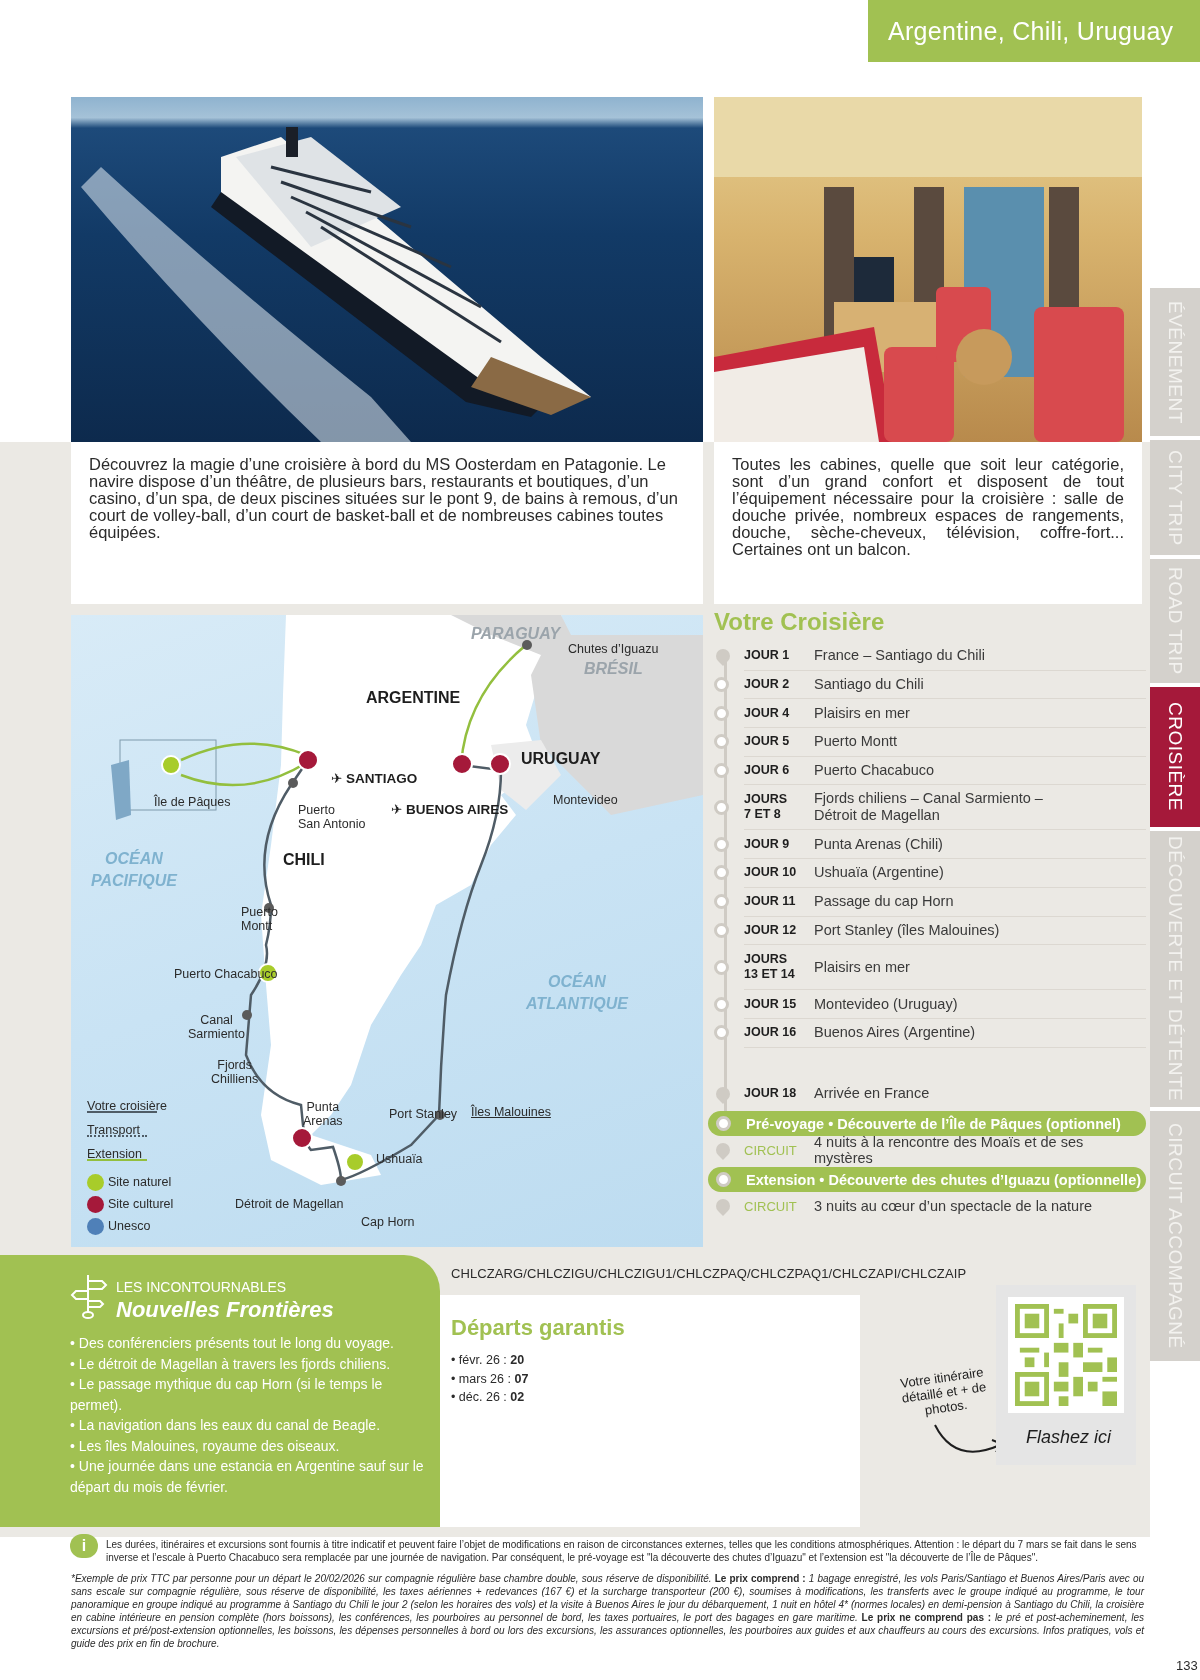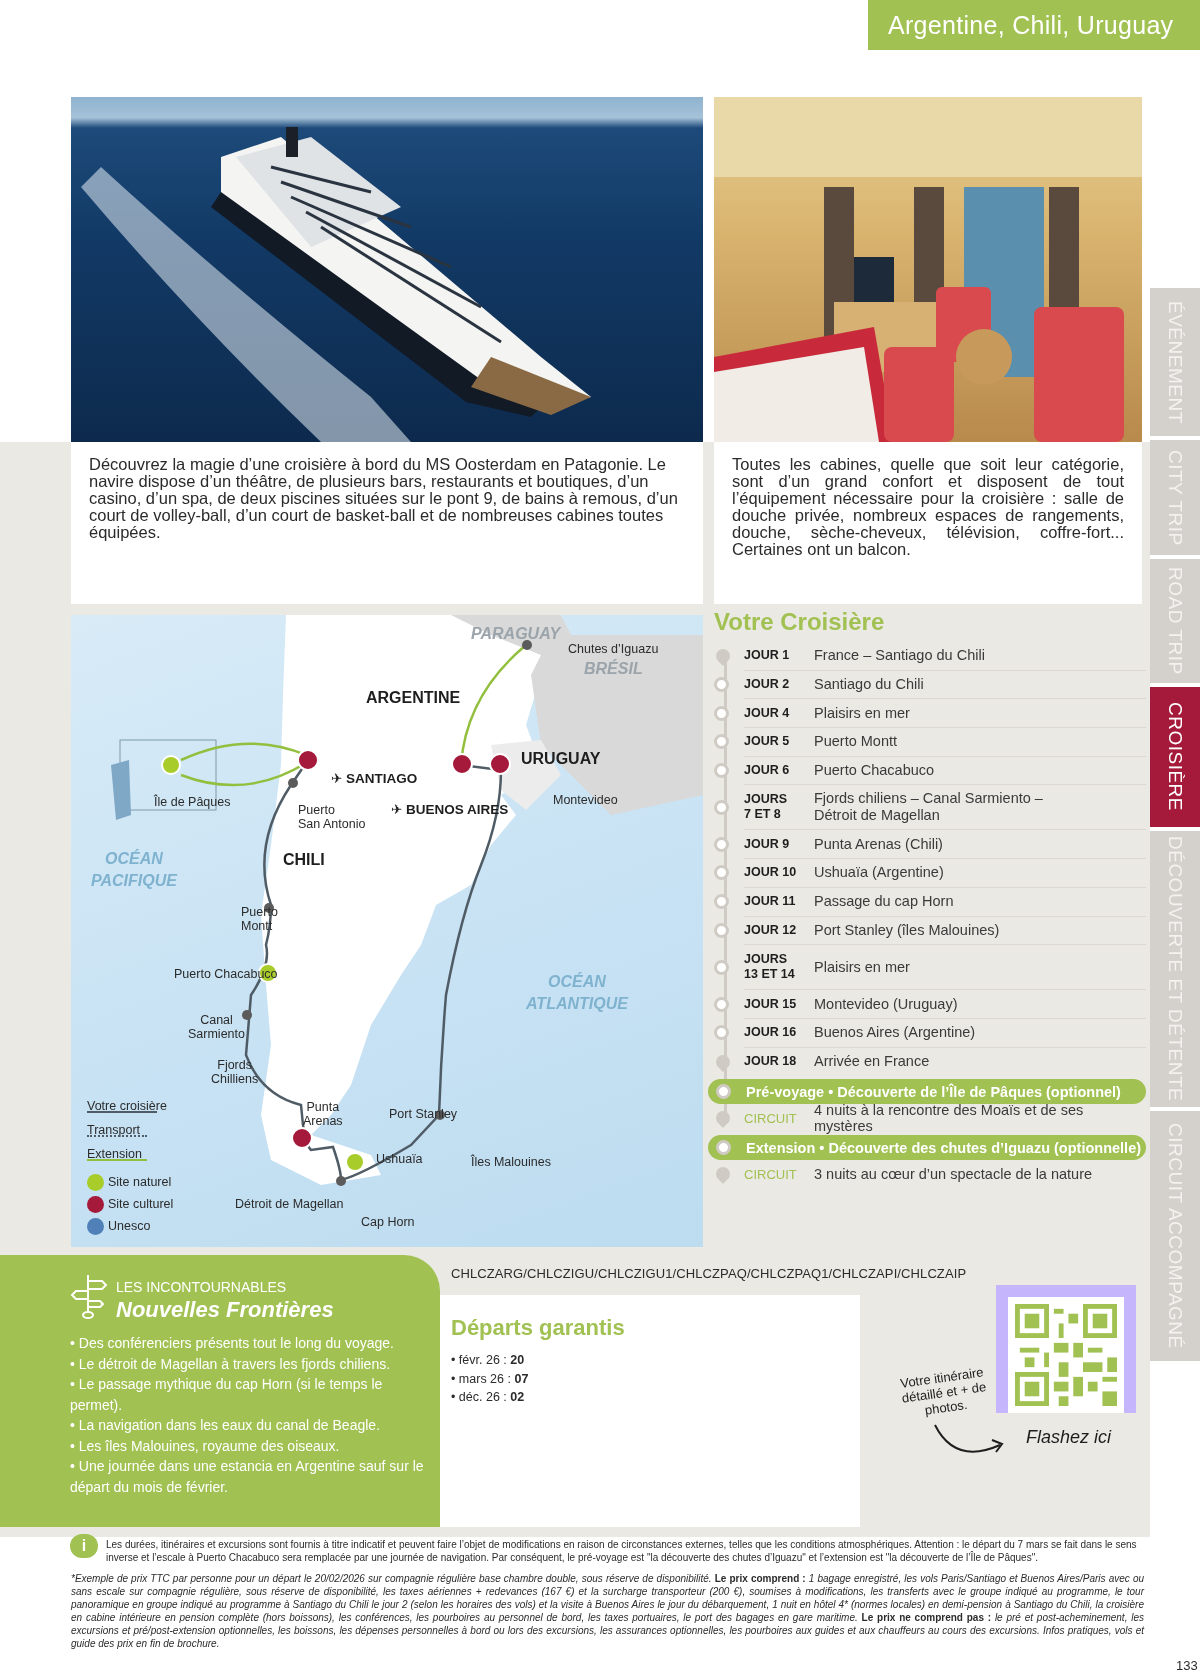--- a/index.html
+++ b/index.html
@@ -9,21 +9,21 @@
     background: #ffffff;
     font-family: "Liberation Sans", "DejaVu Sans", sans-serif;
     color: #2b2b2b;
     overflow: hidden;
   }
   .bg-band {
     position: absolute; left: 0; top: 442px; width: 1150px; height: 1095px;
     background: #ebe9e4;
   }
   .header-bar {
-    position: absolute; left: 868px; top: 0; width: 332px; height: 50px;
+    position: absolute; left: 868px; top: 0; width: 332px; height: 62px;
     background: #a1c152; color: #fff;
     font-size: 25px; font-weight: normal; letter-spacing: 0.3px;
     display: flex; align-items: center; padding-left: 20px;
   }
   
   .photo { position: absolute; overflow: hidden; }
   .photo-ship { left: 71px; top: 97px; width: 632px; height: 345px;
     background: linear-gradient(180deg, #8fb3cf 0%, #a5c2d8 6%, #1d4a7a 9%, #123a66 40%, #0d2a4d 100%); }
   .photo-cabin { left: 714px; top: 97px; width: 428px; height: 345px;
     background: linear-gradient(180deg, #e7cf91 0%, #d8b36e 40%, #b88a4c 100%); }
@@ -77,21 +77,21 @@
   .incont-title { font-size: 22px; font-weight: bold; font-style: italic; margin-top: 2px; }
   .incont-list { list-style: none; margin-top: 10px; font-size: 14px; line-height: 20.5px; padding-right: 3px; }
 
   .codes { position: absolute; left: 451px; top: 1266px; font-size: 13px; color: #2b2b2b; letter-spacing: 0.1px; }
   .departs-box { position: absolute; left: 440px; top: 1295px; width: 420px; height: 232px; background: #fff; padding: 20px 0 0 11px; }
   .departs-title { font-size: 22px; font-weight: bold; color: #a1c152; }
   .departs-list { list-style: none; margin-top: 10px; font-size: 12.5px; line-height: 18.5px; }
   .departs-list b { font-weight: bold; }
 
   .qr-note { position: absolute; left: 889px; top: 1370px; width: 110px; font-size: 13px; color: #1e1e1e; text-align: center; line-height: 15px; transform: rotate(-8deg); }
-  .qr-box { position: absolute; left: 996px; top: 1285px; width: 140px; height: 128px; background: #c4b5fd; }
+  .qr-box { position: absolute; left: 996px; top: 1285px; width: 140px; height: 180px; background: #e5e5e5; }
   .qr { position: absolute; left: 12px; top: 12px; width: 116px; height: 116px; background: #fff; padding: 7px; }
   .qr-flash { position: absolute; left: 30px; top: 142px; font-size: 18px; font-style: italic; color: #1e1e1e; }
 
   .info-icon { position: absolute; left: 70px; top: 1534px; width: 28px; height: 24px; border-radius: 14px; background: #a1c152; color: #fff; font-weight: bold; font-size: 16px; text-align: center; line-height: 24px; }
   .info-text { position: absolute; left: 106px; top: 1538px; width: 1038px; font-size: 10px; line-height: 13px; color: #2b2b2b; }
   .price-text { position: absolute; left: 71px; top: 1572px; width: 1073px; font-size: 10px; line-height: 13px; font-style: italic; color: #2b2b2b; text-align: justify; }
   .price-text b { font-style: normal; font-weight: bold; }
   .page-num { position: absolute; left: 1176px; top: 1672px; font-size: 13px; color: #2b2b2b; transform: translateY(-14px); }
 </style>
 </head>
@@ -198,21 +198,21 @@
   <div class="mlabel" style="left:170px;top:290px;white-space:pre;">Puerto
 Montt</div>
   <div class="mlabel" style="left:103px;top:352px;">Puerto Chacabuco</div>
   <div class="mlabel" style="left:117px;top:398px;white-space:pre;text-align:center;">Canal
 Sarmiento</div>
   <div class="mlabel" style="left:140px;top:443px;white-space:pre;text-align:center;">Fjords
 Chilliens</div>
   <div class="mlabel" style="left:232px;top:485px;white-space:pre;text-align:center;">Punta
 Arenas</div>
   <div class="mlabel" style="left:318px;top:492px;">Port Stanley</div>
-  <div class="mlabel" style="left:400px;top:540px;">Îles Malouines</div>
+  <div class="mlabel" style="left:400px;top:490px;text-decoration:underline;">Îles Malouines</div>
   <div class="mlabel" style="left:305px;top:537px;">Ushuaïa</div>
   <div class="mlabel" style="left:164px;top:582px;">Détroit de Magellan</div>
   <div class="mlabel" style="left:290px;top:600px;">Cap Horn</div>
 
   <div class="legend">
     <div class="row" style="flex-direction:column;align-items:flex-start;height:24px;">
       <span>Votre croisière</span>
       <span class="line-ex"></span>
     </div>
     <div class="row" style="flex-direction:column;align-items:flex-start;height:24px;">
@@ -303,21 +303,21 @@
     <div class="itin-row">
         <span class="itin-bullet"></span>
         <span class="itin-day">JOUR 15</span>
         <span class="itin-desc">Montevideo (Uruguay)</span>
       </div>
     <div class="itin-row">
         <span class="itin-bullet"></span>
         <span class="itin-day">JOUR 16</span>
         <span class="itin-desc">Buenos Aires (Argentine)</span>
       </div>
-    <div class="itin-row" style="border-bottom:none;">
+    <div class="itin-row" style="border-bottom:none;margin-top:32px;">
         <span class="pin"></span>
         <span class="itin-day">JOUR 18</span>
         <span class="itin-desc">Arrivée en France</span>
       </div>
 
     <div class="ext-pill">
         <span class="itin-bullet"></span>
         <span>Pré-voyage • Découverte de l’Île de Pâques (optionnel)</span>
       </div>
     <div class="circuit-row">

